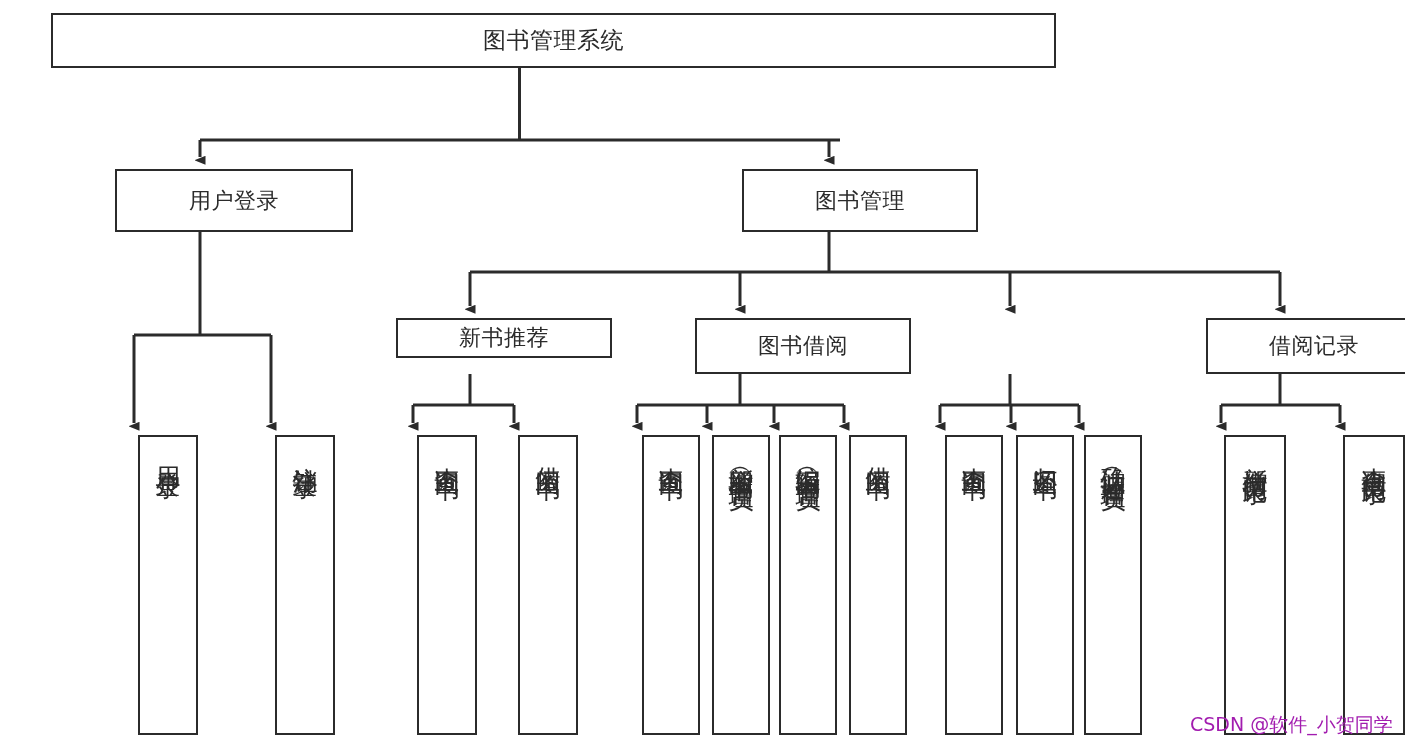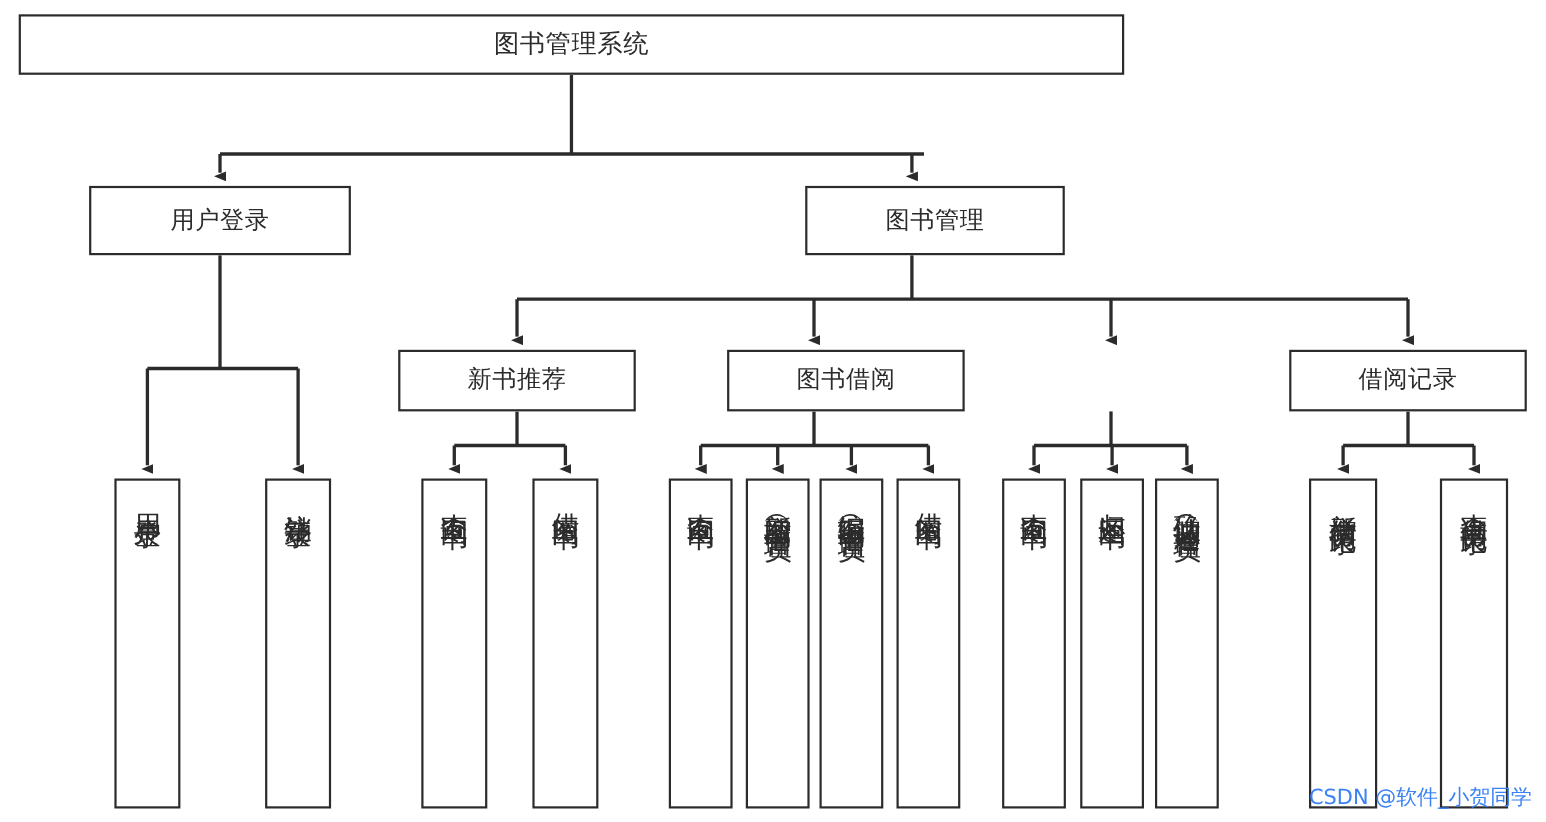--- a/index.html
+++ b/index.html
@@ -28,20 +28,21 @@
   .node {
     position: absolute;
     box-sizing: border-box;
     background: #ffffff;
     border: 2px solid #2b2b2b;
     display: flex;
     align-items: center;
     justify-content: center;
     color: #2b2b2b;
     z-index: 2;
+    margin-left: 34px;
   }
   .node .lbl {
     display: block;
     text-align: center;
     line-height: 1.18;
     color: #2b2b2b;
   }
   .node.horiz .lbl {
     font-size: 22px;
     letter-spacing: 0.5px;
@@ -60,21 +61,21 @@
     text-orientation: upright;
     font-size: 25px;
     line-height: 1.0;
     letter-spacing: 3px;
     white-space: normal;
     max-height: 285px;
   }
   .watermark {
     position: absolute;
     font-size: 19px;
-    color: #3b82f6;
+    color: #a21caf;
     white-space: nowrap;
     z-index: 5;
     font-family: "DejaVu Sans", "Liberation Sans", sans-serif;
   }
 </style>
 </head>
 <body>
 
 <div id="canvas">
 
@@ -129,25 +130,25 @@
     </g>
   </svg>
 
   <div class="node horiz root" style="left: 17px; top: 13px; width: 1005px; height: 55px;">
     <span class="lbl">图书管理系统</span>
   </div>
 
   <div class="node horiz" style="left: 81px; top: 169px; width: 238px; height: 63px;">
     <span class="lbl">用户登录</span>
   </div>
-  <div class="node horiz" style="left: 732px; top: 169px; width: 236px; height: 63px;">
+  <div class="node horiz" style="left: 708px; top: 169px; width: 236px; height: 63px;">
     <span class="lbl">图书管理</span>
   </div>
 
-  <div class="node horiz" style="left: 362px; top: 318px; width: 216px; height: 56px; align-items: center;">
+  <div class="node horiz" style="left: 362px; top: 318px; width: 216px; height: 40px; align-items: center;">
     <span class="lbl">新书推荐</span>
   </div>
   <div class="node horiz" style="left: 661px; top: 318px; width: 216px; height: 56px;">
     <span class="lbl">图书借阅</span>
   </div>
   <div class="node horiz" style="left: 1172px; top: 318px; width: 216px; height: 56px;">
     <span class="lbl">借阅记录</span>
   </div>
 
   <div class="node vert" style="left: 104px; top: 435px; width: 60px; height: 300px;">

